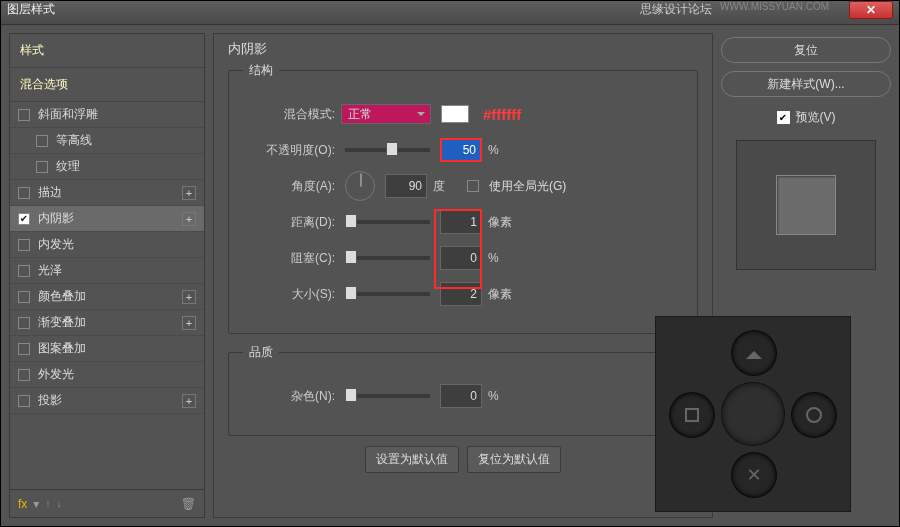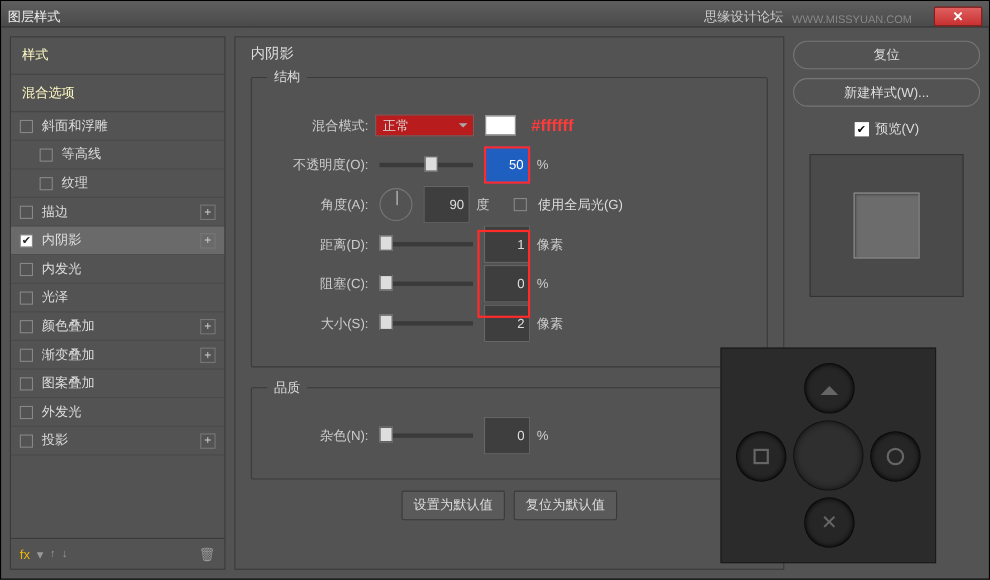--- a/index.html
+++ b/index.html
@@ -1,18 +1,18 @@
 <!DOCTYPE html>
 <html><head>
 <meta charset="utf-8">
 <style>
 *{box-sizing:border-box;margin:0;padding:0;font-family:"Microsoft YaHei",sans-serif;font-size:12px;color:#ddd;-webkit-user-select:none}
 body{background:#8a9bb0;display:flex;justify-content:center;align-items:flex-start;padding-top:0}
 .window{width:900px;height:527px;background:#535353;border:1px solid #000;position:relative}
-.titlebar{height:24px;background:linear-gradient(#5e5e5e,#4a4a4a);border-bottom:1px solid #333;display:flex;align-items:flex-end;padding:0 6px;position:relative}
+.titlebar{height:24px;background:linear-gradient(#5e5e5e,#4a4a4a);border-bottom:1px solid #333;display:flex;align-items:flex-start;padding:0 6px;position:relative}
 .titlebar .title{color:#eee;font-size:12px;flex:1}
 .titlebar .forum{color:#ccc;font-size:12px;margin-right:8px}
 .titlebar .site{color:#888;font-size:10px;margin-right:20px}
 .close-btn{width:44px;height:18px;background:linear-gradient(#e06060,#c83030);border:1px solid #8b1a1a;border-radius:2px;display:flex;align-items:center;justify-content:center;color:#fff;font-weight:bold}
 .body{display:flex;height:calc(100% - 24px);padding:8px;gap:8px}
 .left-panel{width:196px;background:#535353;border:1px solid #3a3a3a;position:relative;display:flex;flex-direction:column}
 .left-panel .hdr{padding:8px 10px;color:#fef9c3;border-bottom:1px solid #444}
 .styles-list{flex:1;overflow:auto}
 .style-row{display:flex;align-items:center;height:26px;padding:0 8px;border-bottom:1px solid #4a4a4a;position:relative}
 .style-row.selected{background:#6a6a6a}
@@ -24,27 +24,27 @@
 .left-footer{height:28px;border-top:1px solid #3a3a3a;display:flex;align-items:center;padding:0 8px;gap:6px}
 .fx{color:#eab308}
 .arrow-up,.arrow-dn{color:#999;font-size:10px}
 .trash{margin-left:auto;color:#999}
 .mid-panel{flex:1;border:1px solid #3a3a3a;padding:6px 14px;position:relative}
 .section-title{color:#ddd;font-size:13px;margin-bottom:4px}
 fieldset{border:1px solid #3a3a3a;padding:10px 14px 14px;margin-bottom:10px;border-radius:2px}
 legend{padding:0 6px;color:#ddd}
 .row{display:flex;align-items:center;margin:14px 0;gap:6px;height:22px}
 .lbl-r{width:92px;text-align:right;color:#ccc}
-.select{width:90px;height:20px;background:#b91c1c;border:1px solid #666;display:flex;align-items:center;padding:0 6px;position:relative}
+.select{width:90px;height:20px;background:#be185d;border:1px solid #666;display:flex;align-items:center;padding:0 6px;position:relative}
 .select::after{content:"";position:absolute;right:5px;top:7px;border:4px solid transparent;border-top-color:#aaa}
 .swatch{width:28px;height:18px;background:#fff;border:1px solid #888;margin-left:4px}
 .anno{color:#ff3b3b;font-weight:bold;font-size:15px;margin-left:8px}
 .slider{flex:0 0 85px;height:4px;background:#3a3a3a;position:relative;margin:0 4px}
 .slider .thumb{position:absolute;top:-6px;width:12px;height:14px;background:#ddd;border:1px solid #555;left:50%}
-.num{width:42px;height:34px;background:#3e3e3e;border:1px solid #666;color:#ddd;display:flex;align-items:center;justify-content:flex-end;padding:0 4px}
+.num{width:42px;height:24px;background:#3e3e3e;border:1px solid #666;color:#ddd;display:flex;align-items:center;justify-content:flex-end;padding:0 4px}
 .num.hl{background:#1e5fbf;color:#fff}
 .red-box{border:2px solid #ff2a2a!important}
 .unit{color:#ccc}
 .angle-dial{width:30px;height:30px;border:1px solid #777;border-radius:50%;position:relative;margin:0 4px}
 .angle-dial::after{content:"";position:absolute;width:13px;height:1px;background:#ccc;top:14px;left:15px;transform-origin:left center;transform:rotate(-90deg)}
 .cb2{width:12px;height:12px;border:1px solid #888;background:#535353;margin-right:4px;display:inline-block;vertical-align:middle}
 .contour{width:28px;height:22px;background:linear-gradient(135deg,#fff 48%,#222 52%);border:1px solid #888;position:relative}
 .contour-dd{width:14px;height:22px;border:1px solid #666;background:#3e3e3e;display:flex;align-items:center;justify-content:center}
 .contour-dd::after{content:"";border:4px solid transparent;border-top-color:#aaa;margin-top:4px}
 .btn{padding:4px 10px;background:#5a5a5a;border:1px solid #3a3a3a;border-radius:2px;color:#ddd}

